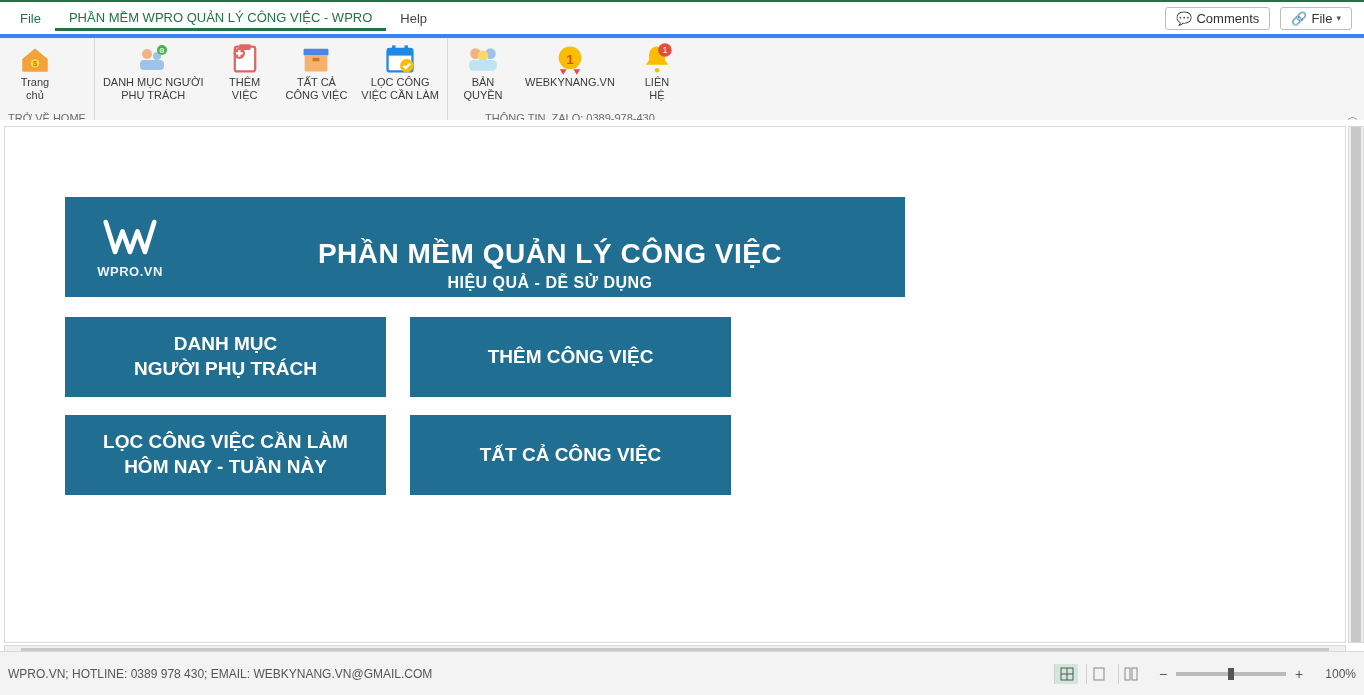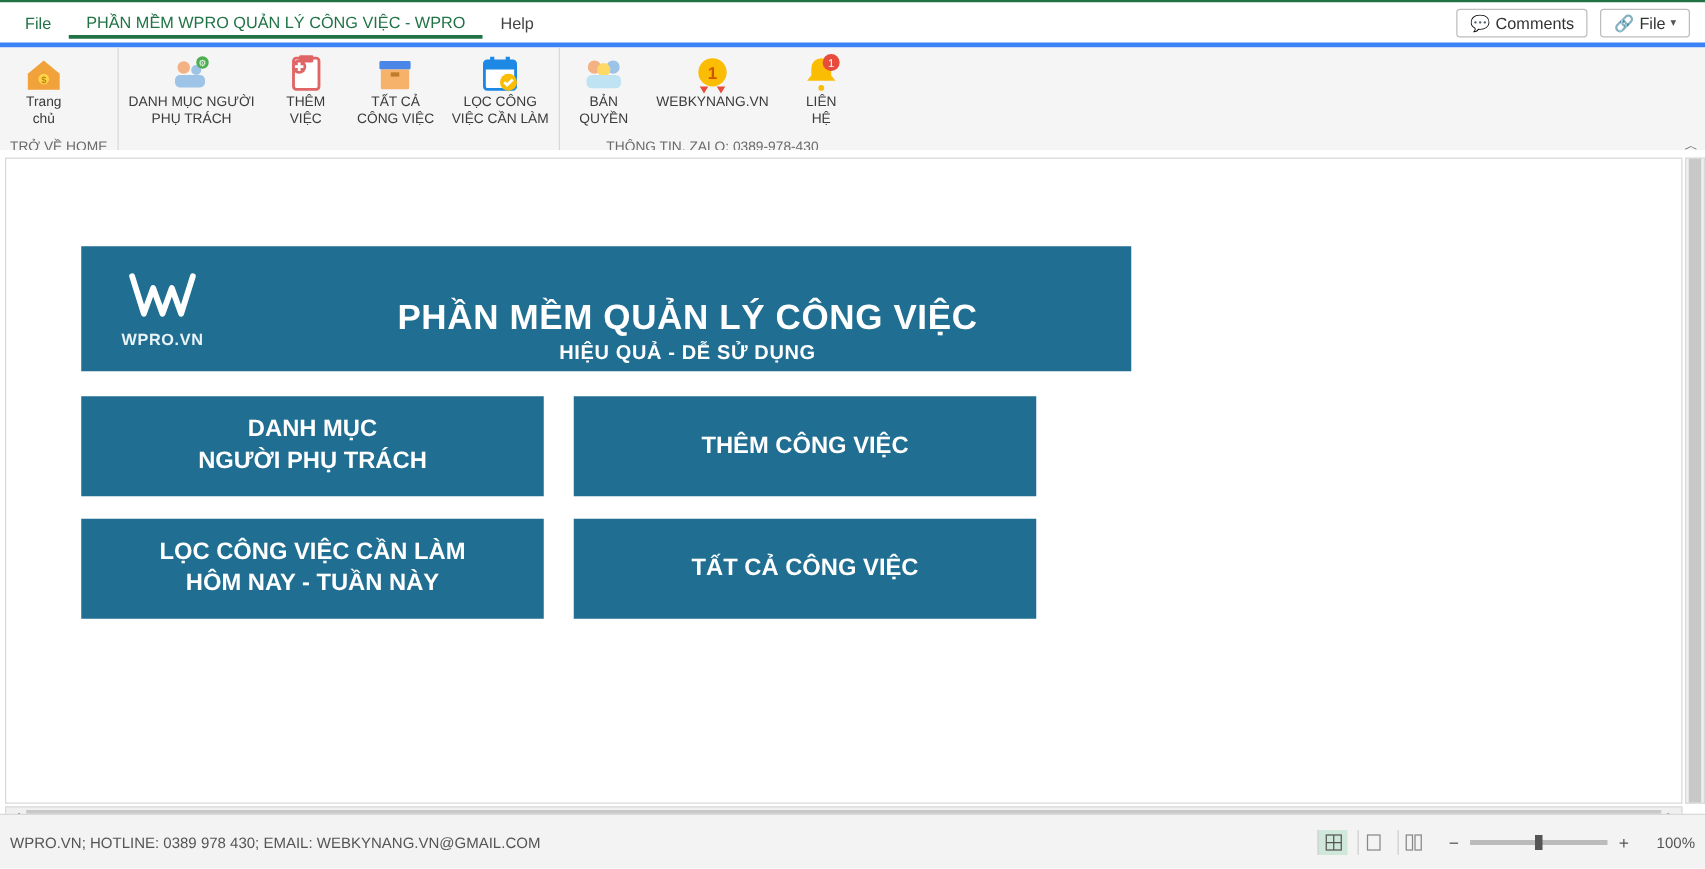--- a/index.html
+++ b/index.html
@@ -34,21 +34,21 @@
   .hscroll .track .thumb { position:absolute; left:0; top:2px; bottom:2px; width:100%; background:#c8c8c8;}
 
   .banner { position:absolute; left:60px; top:70px; width:840px; height:100px; background:#206e91; color:#fff; display:flex; align-items:center; }
   .brand { width:130px; display:flex; flex-direction:column; align-items:center; gap:2px; }
   .brand svg { width:56px; height:42px; }
   .brand-text { font-size:13px; font-weight:700; letter-spacing:.5px; color:#e9f3f8;}
   .banner-titles { flex:1; text-align:center; }
   .banner-title { font-size:28px; font-weight:700; letter-spacing:.5px;margin-top:36px; }
   .banner-sub  { font-size:16px; font-weight:700; margin-top:4px; letter-spacing:.5px; }
 
-  .grid { position:absolute; left:60px; top:190px; width:764px; display:grid; grid-template-columns:1fr 1fr; gap:18px 24px; }
+  .grid { position:absolute; left:60px; top:190px; width:666px; display:grid; grid-template-columns:1fr 1fr; gap:18px 24px; }
   .card { background:#206e91; color:#fff; height:80px; display:flex; align-items:center; justify-content:center; text-align:center; font-weight:800; font-size:19px; line-height:1.3; white-space:pre-line; cursor:pointer;}
 
   
   .statusbar { position:absolute; left:0; right:0; bottom:0; height:44px; background:#f3f3f3; border-top:1px solid #d9d9d9; display:flex; align-items:center; font-size:12px; color:#555; padding:0 8px;}
   .statusbar .right { margin-left:auto; display:flex; align-items:center; gap:8px;}
   .viewbtn { width:24px; height:20px; display:flex; align-items:center; justify-content:center; border-left:1px solid #d0d0d0; cursor:pointer;}
   .viewbtn.active { background:#d0e8dc; }
   .zoom { display:flex; align-items:center; gap:6px; margin-left:6px;}
   .zoom .minus, .zoom .plus { width:14px; text-align:center; cursor:pointer; font-size:14px; color:#555;}
   .zoom .slider { width:110px; height:4px; background:#bbb; position:relative;}

